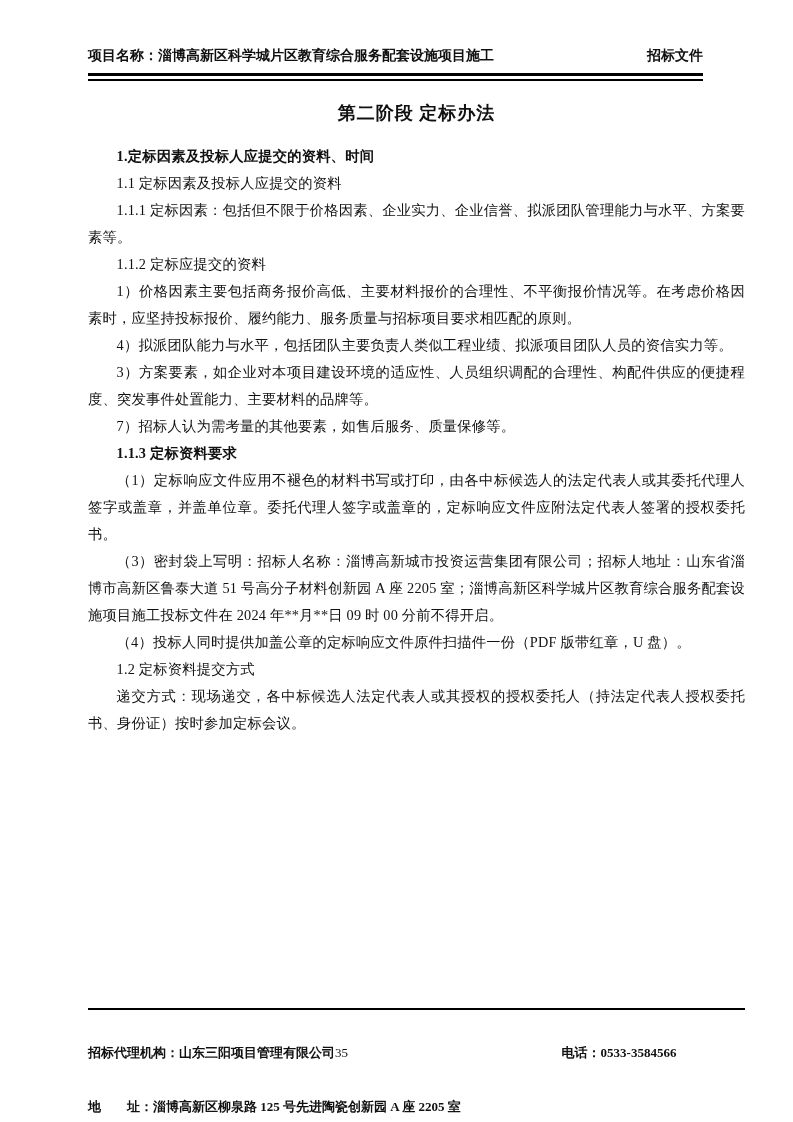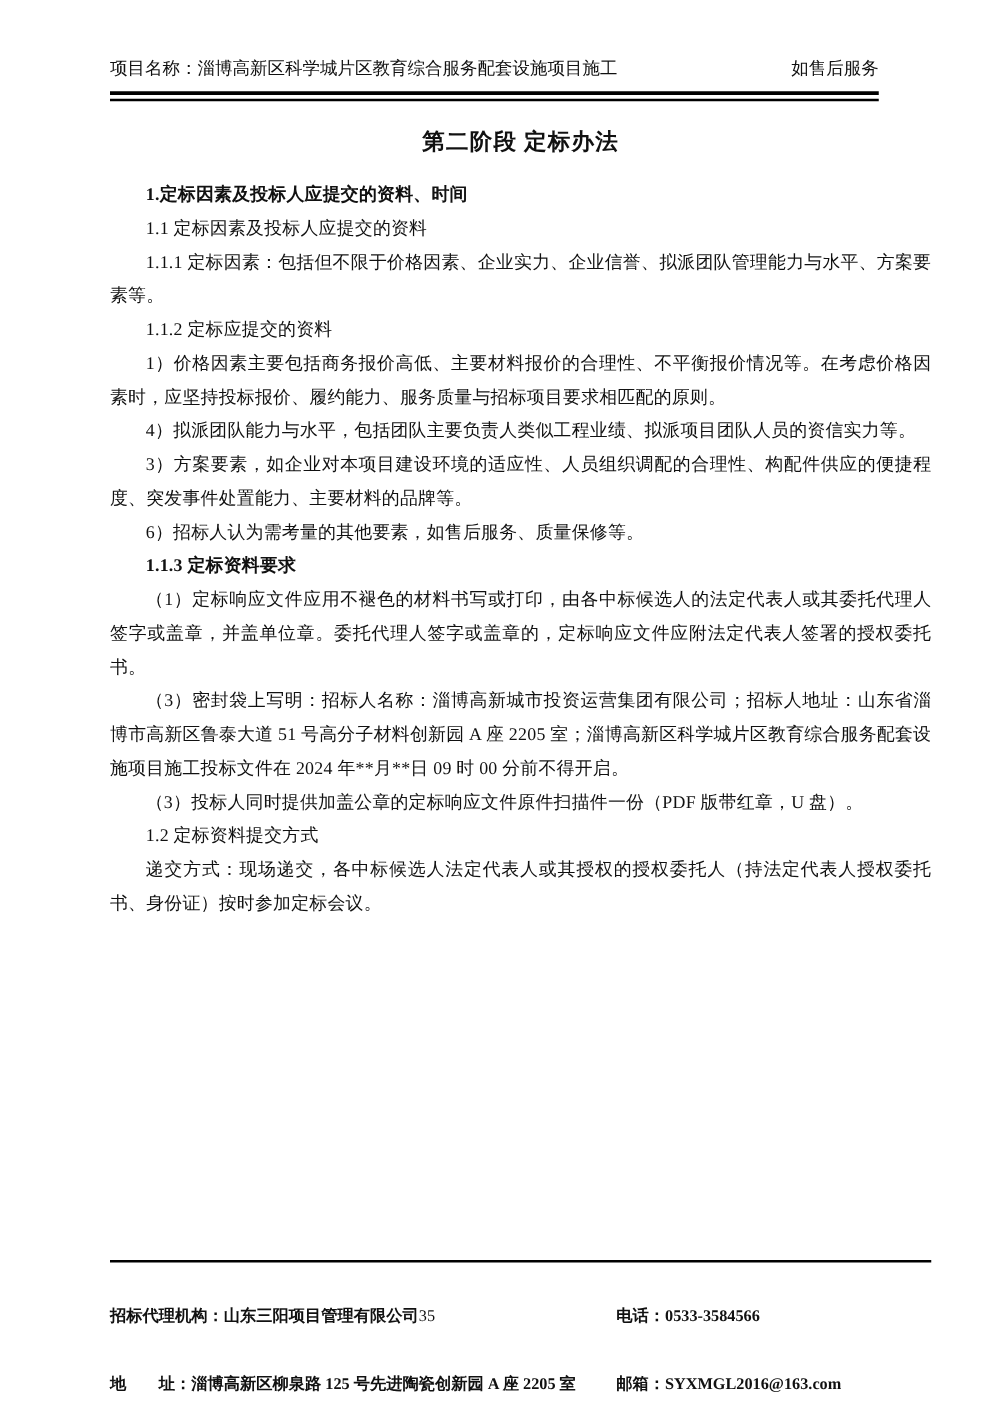--- a/index.html
+++ b/index.html
@@ -21,21 +21,21 @@
   }
   
   .hdr {
     width: 615px;
   }
   .hdr-row {
     display: flex;
     justify-content: space-between;
     align-items: flex-end;
     font-size: 14px;
-    font-weight: normal;
+    font-weight: bold;
     line-height: 20px;
     white-space: nowrap;
   }
   .hdr-rule {
     margin-top: 7px;
     height: 3px;
     border-top: 3px solid #000;
     border-bottom: 2px solid #000;
   }
   
@@ -83,64 +83,63 @@
     white-space: nowrap;
     margin-top: 32px;
   }
   .f-left { flex: 0 0 auto; }
   .f-mid {
     flex: 1 1 auto;
     text-align: left;
     font-weight: normal;
     font-size: 13px;
   }
-  .f-right { flex: 0 0 252px; text-align: left; }
+  .f-right { flex: 0 0 252px; text-align: center; }
 </style>
 </head>
 <body>
 
 <div class="page">
 
   <div class="hdr">
     <div class="hdr-row">
       <span>项目名称：淄博高新区科学城片区教育综合服务配套设施项目施工</span>
-      <span>如售后服务</span>
+      <span>招标文件</span>
     </div>
     <div class="hdr-rule"></div>
   </div>
 
   <h1 class="doc-title">第二阶段 定标办法</h1>
 
   <div class="body-text">
 
 
     <p class="para b">1.定标因素及投标人应提交的资料、时间</p>
     <p class="para">1.1 定标因素及投标人应提交的资料</p>
     <p class="para">1.1.1 定标因素：包括但不限于价格因素、企业实力、企业信誉、拟派团队管理能力与水平、方案要素等。</p>
     <p class="para">1.1.2 定标应提交的资料</p>
     <p class="para">1）价格因素主要包括商务报价高低、主要材料报价的合理性、不平衡报价情况等。在考虑价格因素时，应坚持投标报价、履约能力、服务质量与招标项目要求相匹配的原则。</p>
     <p class="para">4）拟派团队能力与水平，包括团队主要负责人类似工程业绩、拟派项目团队人员的资信实力等。</p>
     <p class="para">3）方案要素，如企业对本项目建设环境的适应性、人员组织调配的合理性、构配件供应的便捷程度、突发事件处置能力、主要材料的品牌等。</p>
-    <p class="para">6）招标人认为需考量的其他要素，如售后服务、质量保修等。</p>
+    <p class="para">7）招标人认为需考量的其他要素，如售后服务、质量保修等。</p>
     <p class="para b">1.1.3 定标资料要求</p>
     <p class="para">（1）定标响应文件应用不褪色的材料书写或打印，由各中标候选人的法定代表人或其委托代理人签字或盖章，并盖单位章。委托代理人签字或盖章的，定标响应文件应附法定代表人签署的授权委托书。</p>
     <p class="para">（3）密封袋上写明：招标人名称：淄博高新城市投资运营集团有限公司；招标人地址：山东省淄博市高新区鲁泰大道 51 号高分子材料创新园 A 座 2205 室；淄博高新区科学城片区教育综合服务配套设施项目施工投标文件在 2024 年**月**日 09 时 00 分前不得开启。</p>
-    <p class="para">（3）投标人同时提供加盖公章的定标响应文件原件扫描件一份（PDF 版带红章，U 盘）。</p>
+    <p class="para">（4）投标人同时提供加盖公章的定标响应文件原件扫描件一份（PDF 版带红章，U 盘）。</p>
     <p class="para">1.2 定标资料提交方式</p>
     <p class="para">递交方式：现场递交，各中标候选人法定代表人或其授权的授权委托人（持法定代表人授权委托书、身份证）按时参加定标会议。</p>
 
   </div>
 
   <div class="footer">
     <div class="footer-rule"></div>
     <div class="f-row">
       <span class="f-left">招标代理机构：山东三阳项目管理有限公司</span>
       <span class="f-mid">35</span>
       <span class="f-right">电话：0533-3584566</span>
     </div>
     <div class="f-row">
       <span class="f-left">地　　址：淄博高新区柳泉路 125 号先进陶瓷创新园 A 座 2205 室</span>
       <span class="f-mid"></span>
-      <span class="f-right">邮箱：SYXMGL2016@163.com</span>
     </div>
   </div>
 
 </div>
 
 </body></html>

